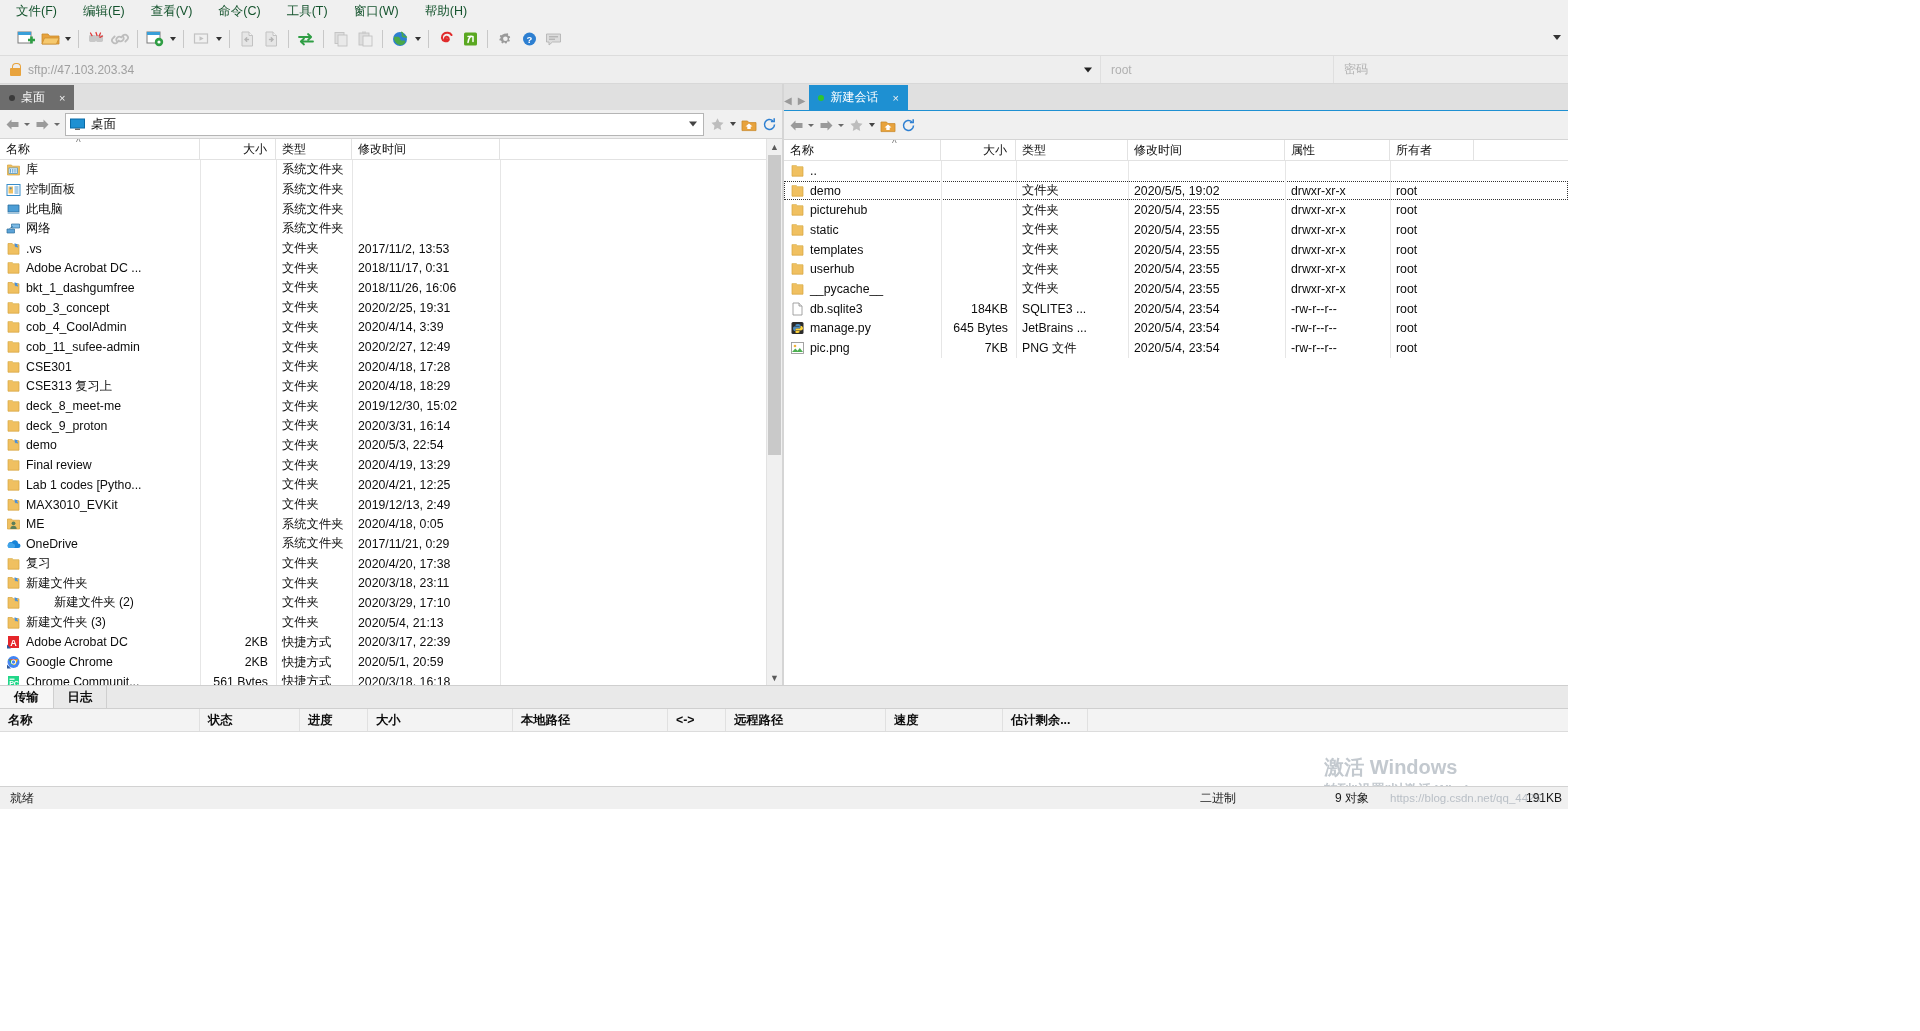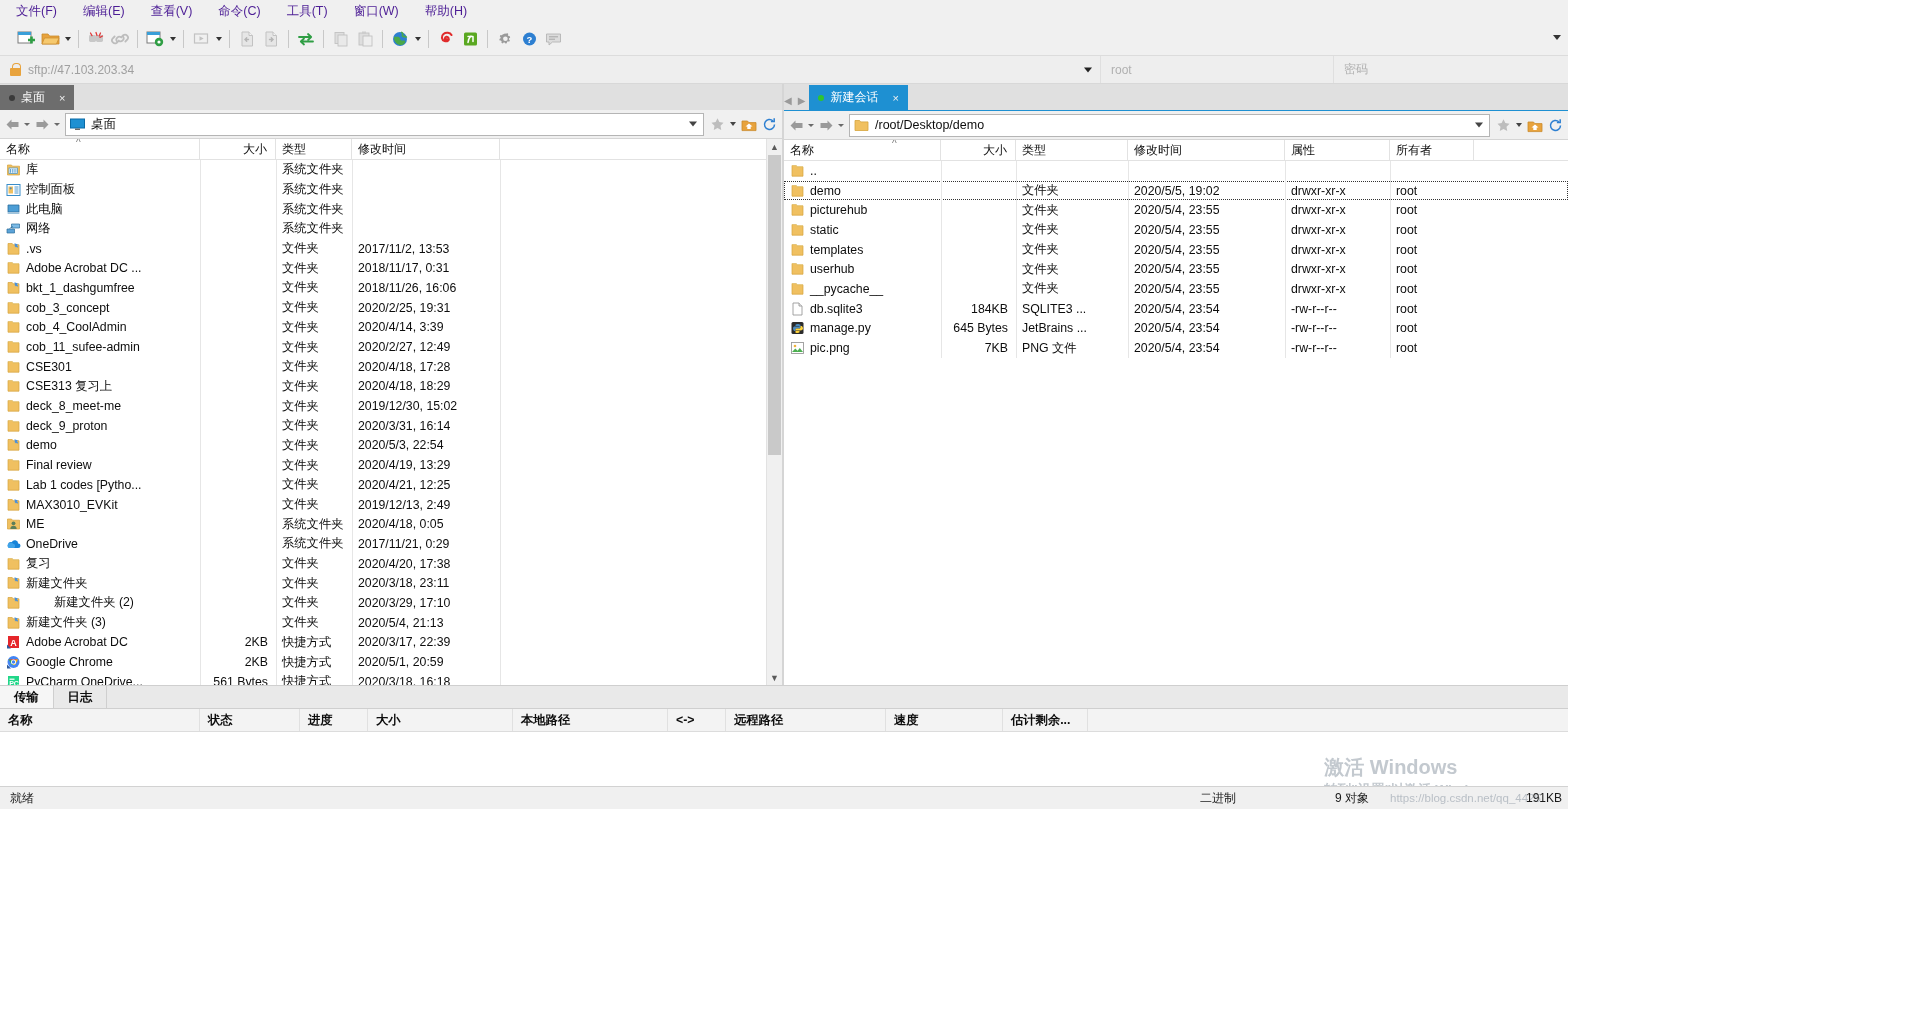--- a/index.html
+++ b/index.html
@@ -19,21 +19,21 @@
   .title-ico .sq{position:absolute;left:0;top:1px;width:12px;height:12px;background:#2f9e44;border-radius:2px;}
   .title-ico .sq:after{content:"";position:absolute;left:3px;top:3px;width:6px;height:6px;border:1.5px solid #fff;border-radius:50%;}
   .title-ico .ar{position:absolute;left:11px;top:4px;width:0;height:0;border-left:6px solid #86c06a;border-top:4px solid transparent;border-bottom:4px solid transparent;}
   .title-text{font-size:13.5px;color:#1b1b1b;}
   .win-btns{margin-left:auto;display:flex;height:30px;}
   .win-btn{width:46px;height:30px;display:flex;align-items:center;justify-content:center;color:#3c3c3c;}
   .win-btn svg{display:block;}
 
   
   .menubar{height:23px;background:#f0f0f0;display:flex;align-items:center;padding-left:14px;gap:22px;}
-  .menu-item{font-size:12.5px;color:#4c1d95;cursor:default;padding:2px 2px;}
+  .menu-item{font-size:12.5px;color:#14532d;cursor:default;padding:2px 2px;}
 
   
   .toolbar{height:32px;background:#f0f0f0;display:flex;align-items:center;padding-left:14px;border-bottom:1px solid #dcdcdc;position:relative;}
   .tb{width:24px;height:24px;display:flex;align-items:center;justify-content:center;position:relative;}
   .tb-caret{width:11px;height:24px;display:flex;align-items:center;justify-content:center;}
   .tb-caret i{border-left:3.5px solid transparent;border-right:3.5px solid transparent;border-top:4px solid #333;display:block;}
   .sep{width:1px;height:18px;background:#c8c8c8;margin:0 5px;}
   .tb-overflow{position:absolute;right:4px;top:12px;width:14px;display:flex;justify-content:center;}
   .tb-overflow i{border-left:4px solid transparent;border-right:4px solid transparent;border-top:5px solid #333;display:block;}
 
@@ -725,21 +725,21 @@
               <div class="cell" style="width: 250px;"></div>
             </div>
             <div class="row">
               <div class="cell" style="width: 200px;">
                 <span class="ico"><svg width="15" height="14" viewBox="0 0 15 14">
                     <rect x="2" y="1" width="11" height="12" fill="#21d789"></rect>
                     <path d="M3.5 3.5h5v1.5h-5z" fill="#fff" opacity="0.8"></path>
                     <text x="8" y="11" font-size="7" fill="#fff" text-anchor="middle" font-family="Liberation Sans, sans-serif" font-weight="bold">PC</text>
                     <path d="M1 9.5l4 4h-4z" fill="#2d5ba0"></path>
                   </svg></span>
-                <span>PyCharm OneDrive...</span>
+                <span>Chrome Communit...</span>
               </div>
               <div class="cell num" style="width: 76px;">561 Bytes</div>
               <div class="cell" style="width: 76px;">快捷方式</div>
               <div class="cell" style="width: 148px;">2020/3/18, 16:18</div>
               <div class="cell" style="width: 250px;"></div>
             </div>
             <div class="vline" style="left: 200px;"></div>
             <div class="vline" style="left: 276px;"></div>
             <div class="vline" style="left: 352px;"></div>
             <div class="vline" style="left: 500px;"></div>
@@ -780,29 +780,20 @@
         </div>
         <div class="nav-btn">
           <span class="nav-arrow">
             <svg width="17" height="15" viewBox="0 0 17 15">
                 <path d="M9.5 2.5l5 5-5 5V10h-7V5h7z" fill="#9a9a9a"></path>
               </svg>
           </span>
           <span class="nav-caret">
               <i></i>
             </span>
-        </div>
-        <div class="pathinput">
-          <span class="pi-ico">
-            <svg width="15" height="13" viewBox="0 0 15 13">
-                <path d="M1 1.5h4.6l1.1 1.4H14v8.6H1z" fill="#f0c060" stroke="#d5a43c" stroke-width="0.8"></path>
-              </svg>
-          </span>
-          <span class="pi-text">/root/Desktop/demo</span>
-          <span class="pi-caret"></span>
         </div>
         <div class="pb-tool">
           <svg width="15" height="15" viewBox="0 0 15 15">
               <path d="M7.5 1.2l1.85 3.9 4.15.6-3 3 .72 4.25-3.72-2-3.72 2 .72-4.25-3-3 4.15-.6z" fill="#bdbdbd"></path>
             </svg>
         </div>
         <div class="pb-caret">
             <i></i>
           </div>
         <div class="pb-tool">

